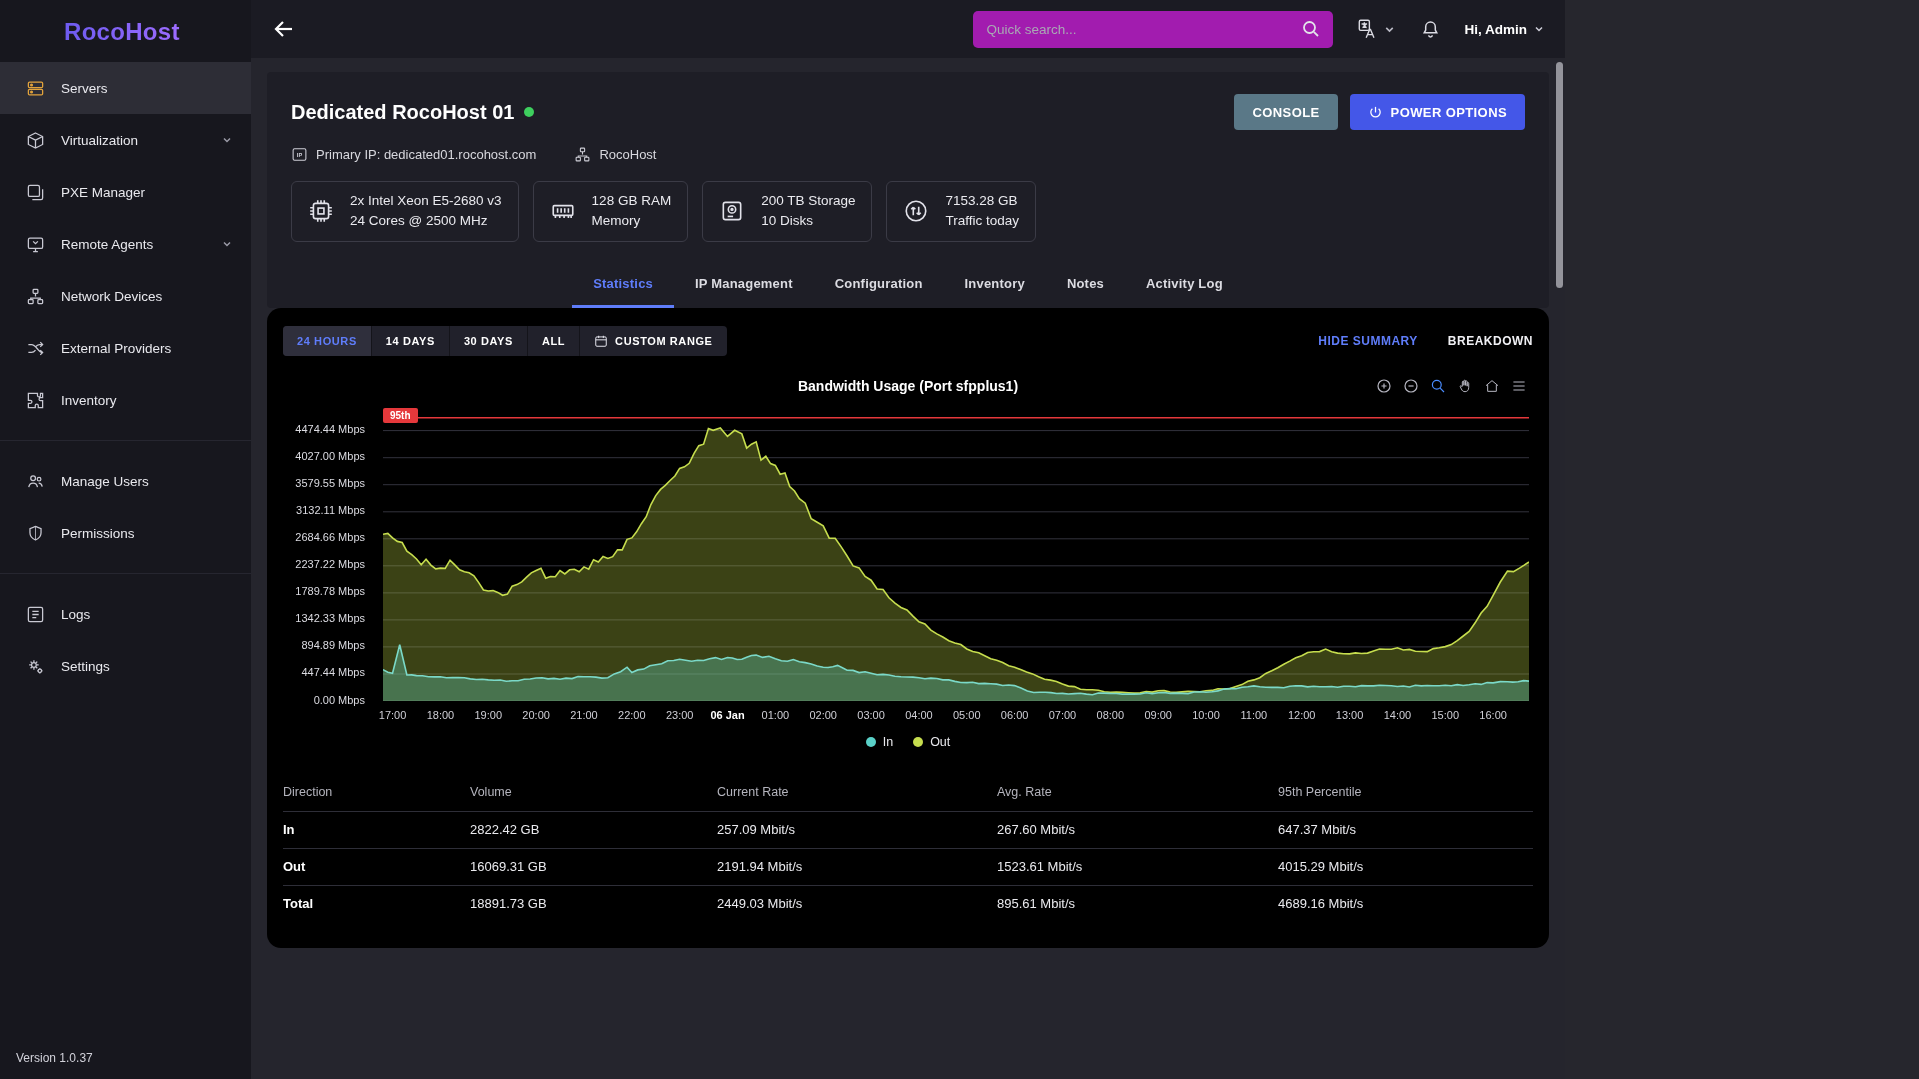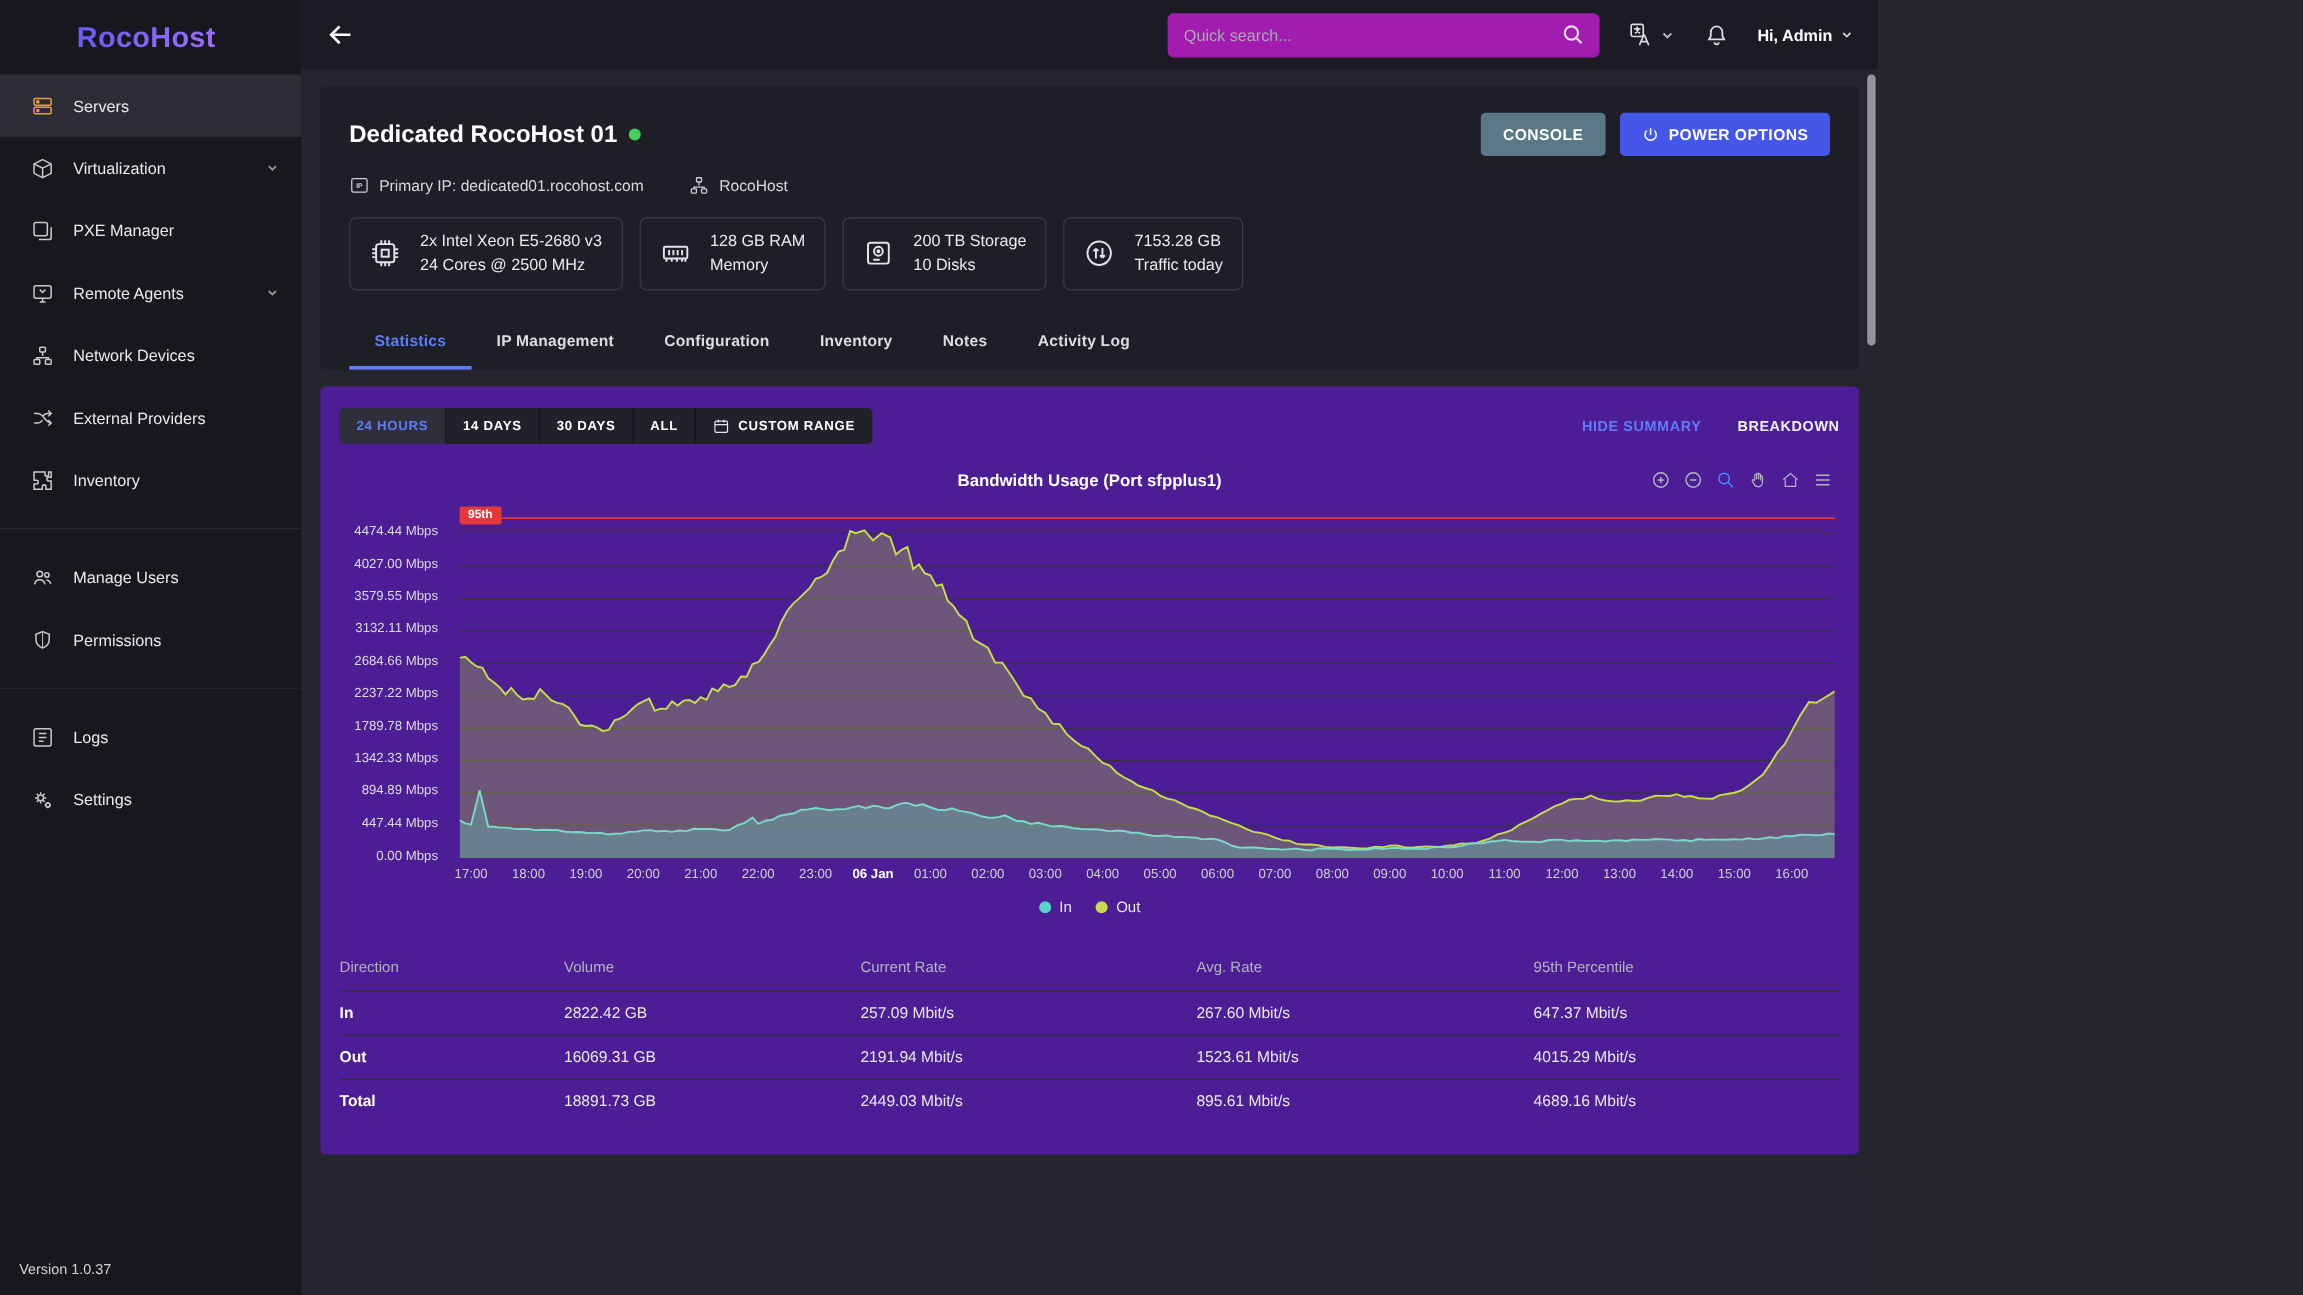--- a/index.html
+++ b/index.html
@@ -82,27 +82,27 @@
 
   .meta-row { display:flex; align-items:center; gap:38px; margin-top:16px; color:#d8d8de; font-size:13px; }
   .meta-item { display:flex; align-items:center; gap:8px; }
   .meta-item svg { stroke:#cfcfd8; fill:none; stroke-width:1.5; }
 
   .spec-row { display:flex; gap:14px; margin-top:18px; }
   .spec-card { border:1px solid #3b3b46; border-radius:6px; padding:9px 16px; display:flex; align-items:center; gap:16px; }
   .spec-card svg { stroke:#e2e2ea; fill:none; stroke-width:1.5; }
   .spec-text { font-size:13.5px; line-height:1.5; color:#eaeaef; }
 
-  .tabs-row { display:flex; margin-top:20px; }
+  .tabs-row { display:flex; margin-top:20px;justify-content:center; }
   .tab { padding:14px 21px; font-size:13px; font-weight:700; color:#dcdce2; cursor:pointer;
          border-bottom:3px solid transparent; letter-spacing:.2px; }
   .tab.active { color:#5f7dfa; border-bottom-color:#5f7dfa; }
 
   
-  .stats-card { background:#4c1d95; border-radius:4px; margin-top:14px; padding:18px 16px 26px; }
+  .stats-card { background:#000000; border-radius:14px; padding:18px 16px 26px; }
   .controls-row { display:flex; align-items:center; }
   .seg-group { display:flex; background:#21212b; border-radius:4px; overflow:hidden; }
   .seg-btn { padding:8px 14px; font-size:11px; font-weight:700; letter-spacing:.6px; color:#fff;
              border:none; border-right:1px solid #14141a; background:transparent; cursor:pointer;
              display:flex; align-items:center; gap:7px;
              font-family:"Liberation Sans","DejaVu Sans",sans-serif; }
   .seg-btn:last-child { border-right:none; }
   .seg-btn.active { background:#2f2f3c; color:#5f7dfa; }
   .seg-btn svg { stroke:#e6e6ee; fill:none; stroke-width:1.7; }
   .controls-right { margin-left:auto; display:flex; gap:30px; align-items:center; }

